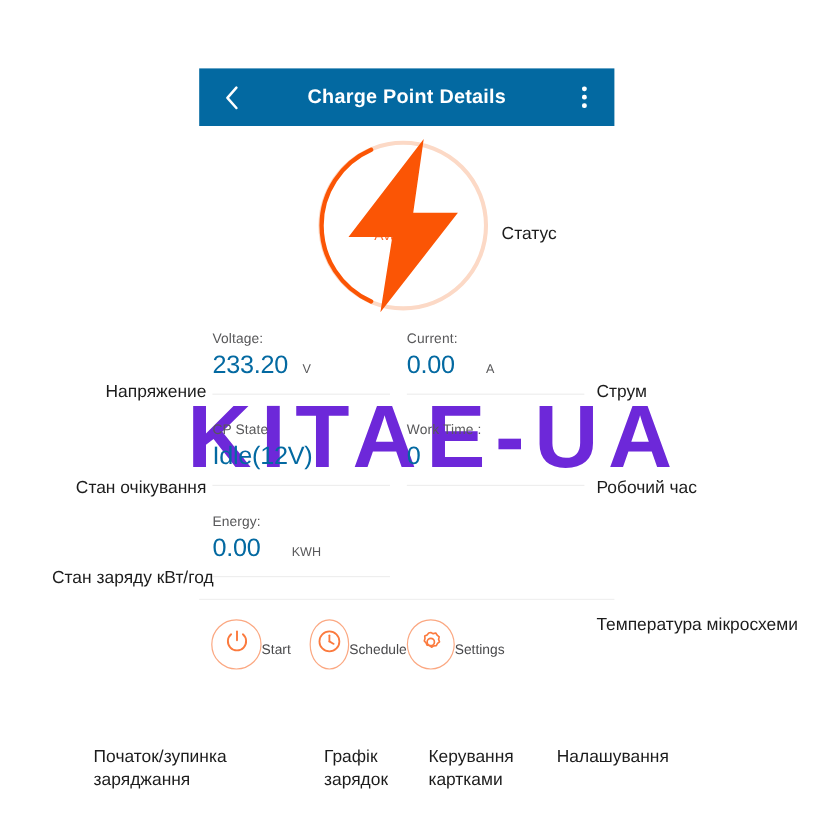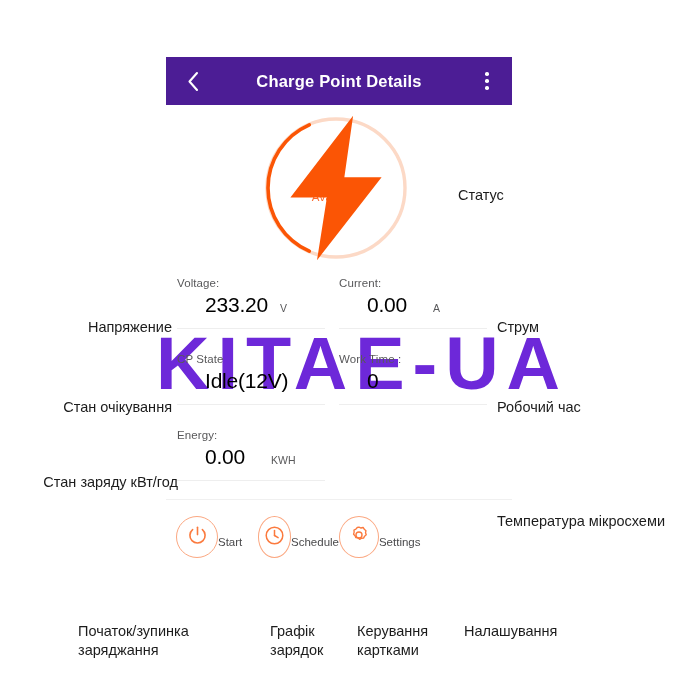--- a/index.html
+++ b/index.html
@@ -42,21 +42,21 @@
     left: 166px;
     top: 57px;
     width: 346px;
     z-index: 2;
   }
 
   
   #header {
     position: relative;
     height: 48px;
-    background: #4c1d95;
+    background: #0369a1;
     display: flex;
     align-items: center;
     justify-content: center;
   }
   #header .title {
     color: #ffffff;
     font-size: 16.5px;
     font-weight: bold;
     letter-spacing: .2px;
   }
@@ -150,24 +150,23 @@
   }
   .metric-valrow {
     display: flex;
     align-items: baseline;
     border-bottom: 1px solid #eeeeee;
     height: 33px;
     padding-bottom: 1px;
   }
   .metric-value {
     font-size: 21px;
-    color: #000000;
+    color: #0369a1;
     letter-spacing: -.2px;
     line-height: 1;
-    margin-left: 28px;
   }
   .metric-unit {
     font-size: 10.5px;
     color: #58585a;
     margin-left: 12px;
   }
   .metric-unit.wide { margin-left: 26px; }
   .row-gap { height: 20px; }
 
   
@@ -210,21 +209,21 @@
     font-family: "Liberation Sans", sans-serif;
     font-size: 14.5px;
     color: #1c1c1c;
     line-height: 19px;
     z-index: 3;
     white-space: pre-line;
   }
   .anno.right { text-align: left; }
   .anno.left  { text-align: center; }
 
-  #anno-status      { left: 418px; top: 186px; margin-left: 40px; }
+  #anno-status      { left: 418px; top: 186px; }
   #anno-voltage     { right: 528px; top: 318px; }
   #anno-current     { left: 497px; top: 318px; }
   #anno-cpstate     { right: 528px; top: 398px; }
   #anno-worktime    { left: 497px; top: 398px; }
   #anno-energy      { right: 522px; top: 473px; }
   #anno-temperature { left: 497px; top: 473px; margin-top: 39px; }
 
   #anno-start     { left: 78px;  top: 622px; width: 170px; }
   #anno-schedule  { left: 270px; top: 622px; width: 90px; }
   #anno-iccard    { left: 357px; top: 622px; width: 105px; }

